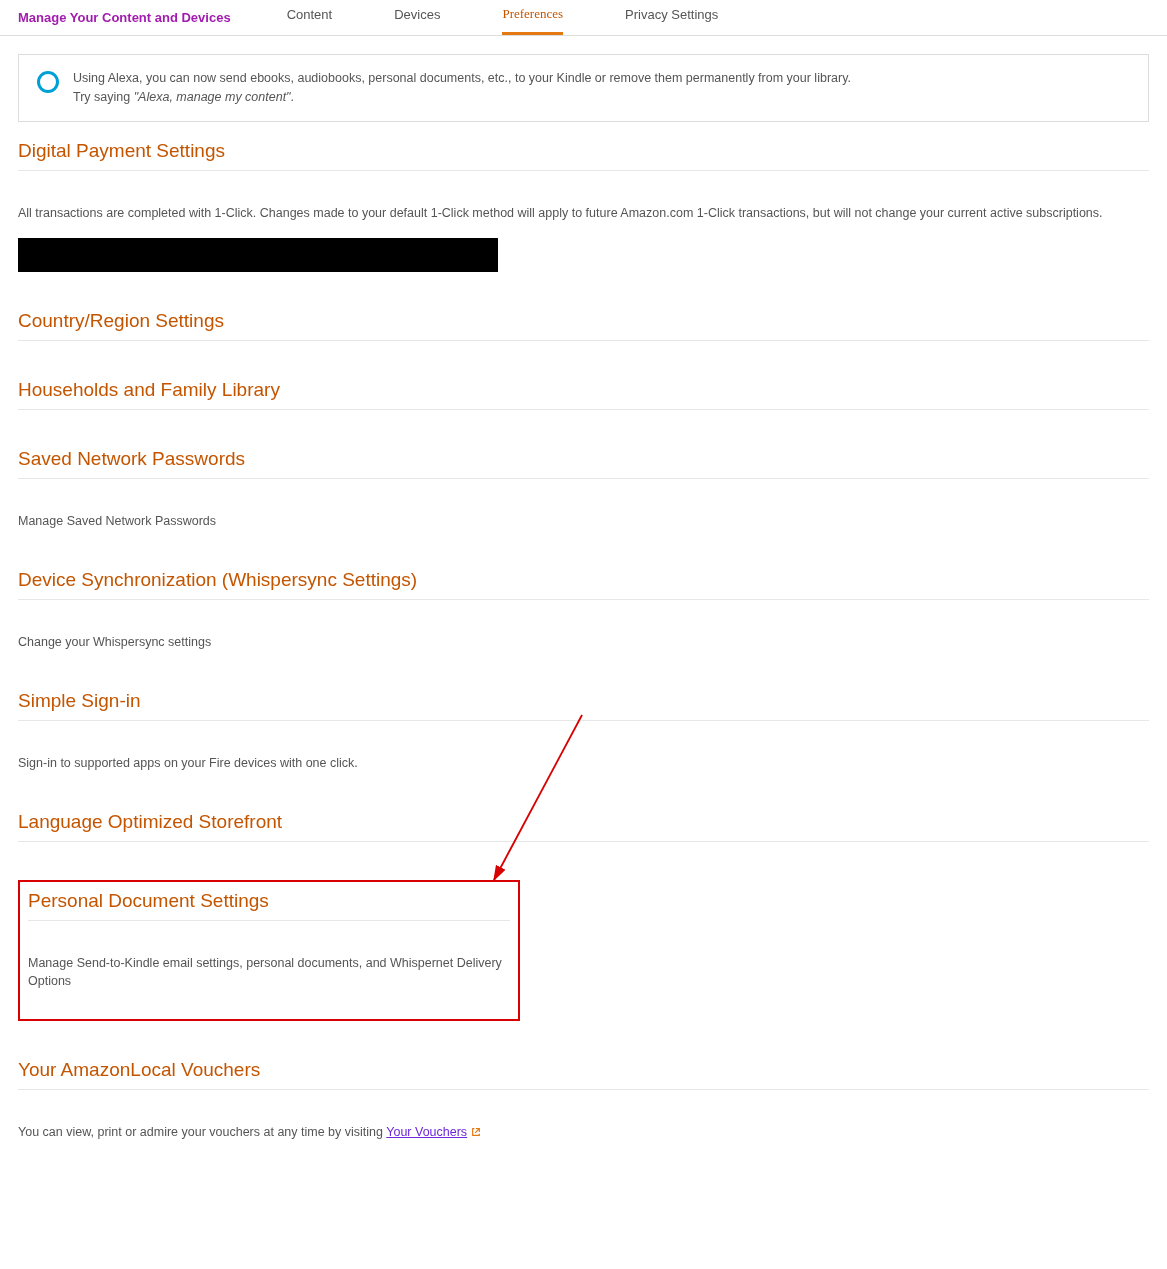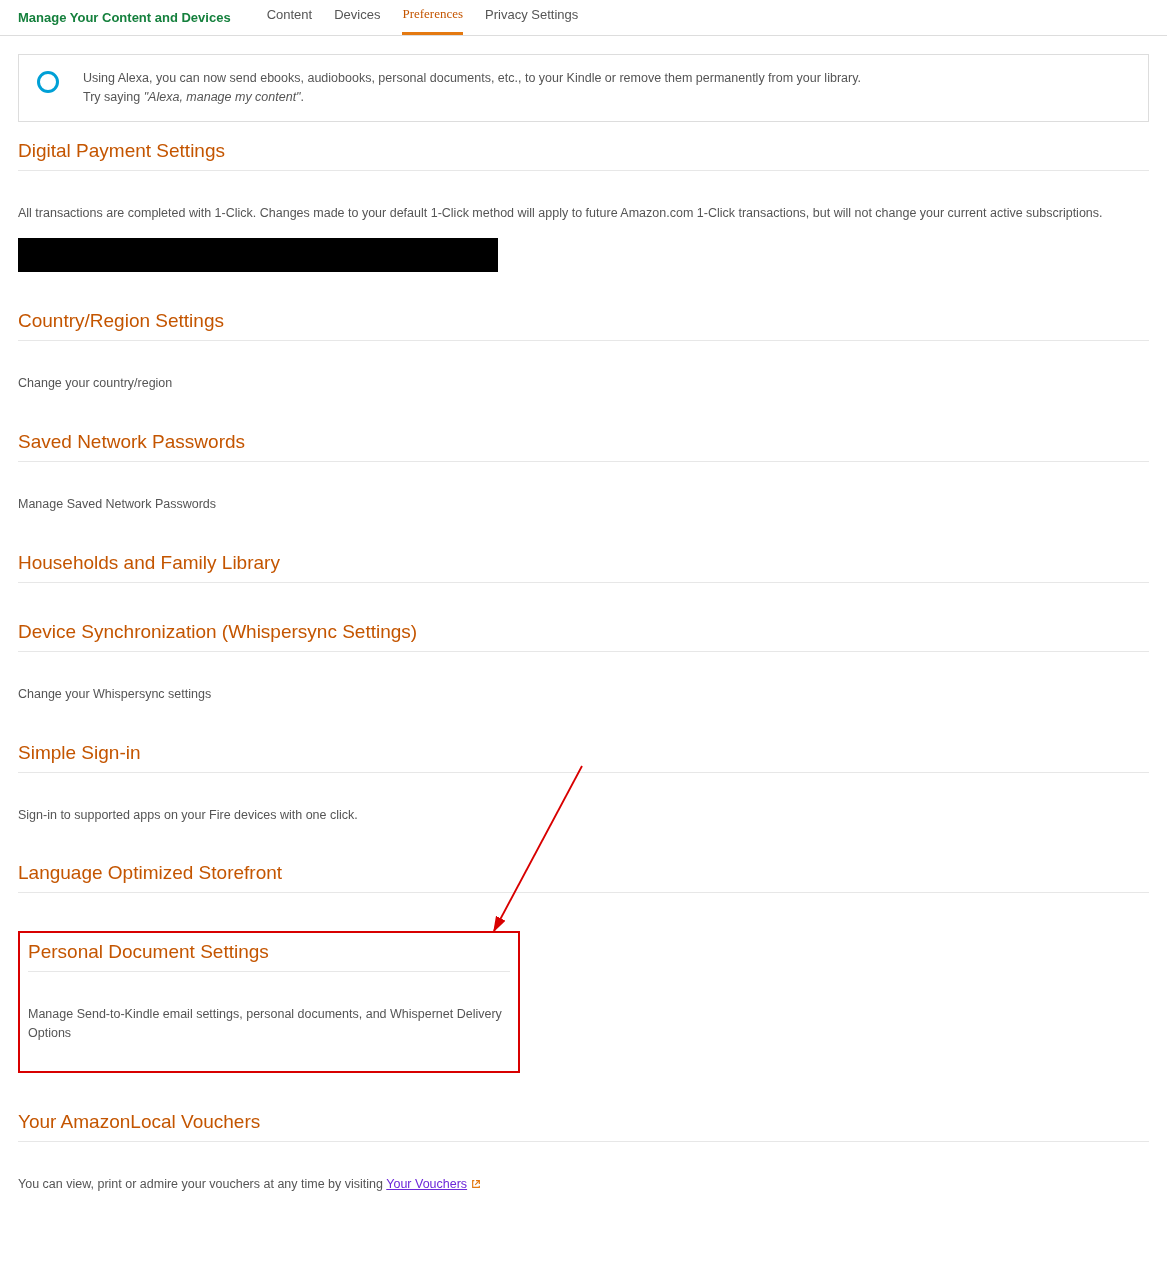--- a/index.html
+++ b/index.html
@@ -1,23 +1,23 @@
 <!DOCTYPE html>
 <html><head>
 <meta charset="utf-8">
 <style>
   * { box-sizing: border-box; margin: 0; padding: 0; }
   body { font-family: Arial, Helvetica, sans-serif; background: #fff; color: #111; width: 1167px; }
   .topbar { display: flex; align-items: flex-end; border-bottom: 1px solid #ddd; padding: 0 18px; height: 36px; }
-  .topbar-title { font-size: 13px; font-weight: bold; color: #15803d; margin-right: 36px; padding-bottom: 10px; }
-  .tabs { display: flex; gap: 22px; height: 100%; align-items: flex-end; }
+  .topbar-title { font-size: 13px; font-weight: bold; color: #a21caf; margin-right: 56px; padding-bottom: 10px; }
+  .tabs { display: flex; gap: 62px; height: 100%; align-items: flex-end; }
   .tab { font-size: 13px; color: #555; padding-bottom: 10px; border-bottom: 3px solid transparent; cursor: pointer; }
   .tab.active { color: #c45500; border-bottom-color: #e47911; font-family: Liberation Serif, serif; }
   .content { padding: 18px; }
-  .alexa-banner { border: 1px solid #ddd; padding: 14px 18px; display: flex; gap: 24px; align-items: flex-start; margin-bottom: 18px; }
+  .alexa-banner { border: 1px solid #ddd; padding: 14px 18px; display: flex; gap: 14px; align-items: flex-start; margin-bottom: 18px; }
   .alexa-ring { width: 22px; height: 22px; border: 3px solid #00a0d6; border-radius: 50%; flex-shrink: 0; margin-top: 2px; }
   .alexa-text { font-size: 12.5px; color: #555; line-height: 1.5; }
   .alexa-text .em { font-style: italic; }
   .section { margin-bottom: 38px; }
   .section-heading { font-size: 19px; color: #c45500; font-weight: 400; padding-bottom: 8px; border-bottom: 1px solid #e7e7e7; margin-bottom: 10px; cursor: pointer; }
   .section-desc { font-size: 12.5px; color: #555; line-height: 1.5; margin-top: 33px; }
   .blackbox { background: #000; width: 480px; height: 34px; margin-top: 16px; }
   .link { color: #6d28d9; }
   .ext-icon { display: inline-block; width: 10px; height: 10px; vertical-align: -1px; }
   .ext-icon svg { display: block; }
@@ -49,30 +49,29 @@
   </div>
 
   <div class="section">
     <div class="section-heading">Digital Payment Settings</div>
     <div class="section-desc">All transactions are completed with 1-Click. Changes made to your default 1-Click method will apply to future Amazon.com 1-Click transactions, but will not change your current active subscriptions.</div>
     <div class="blackbox"></div>
   </div>
 
   <div class="section">
     <div class="section-heading">Country/Region Settings</div>
-    <div class="section-desc">Change your country/region</div>
+  </div>
+
+  <div class="section">
+    <div class="section-heading">Households and Family Library</div>
   </div>
 
   <div class="section">
     <div class="section-heading">Saved Network Passwords</div>
     <div class="section-desc">Manage Saved Network Passwords</div>
-  </div>
-
-  <div class="section">
-    <div class="section-heading">Households and Family Library</div>
   </div>
 
   <div class="section">
     <div class="section-heading">Device Synchronization (Whispersync Settings)</div>
     <div class="section-desc">Change your Whispersync settings</div>
   </div>
 
   <div class="section">
     <div class="section-heading">Simple Sign-in</div>
     <div class="section-desc">Sign-in to supported apps on your Fire devices with one click.</div>

